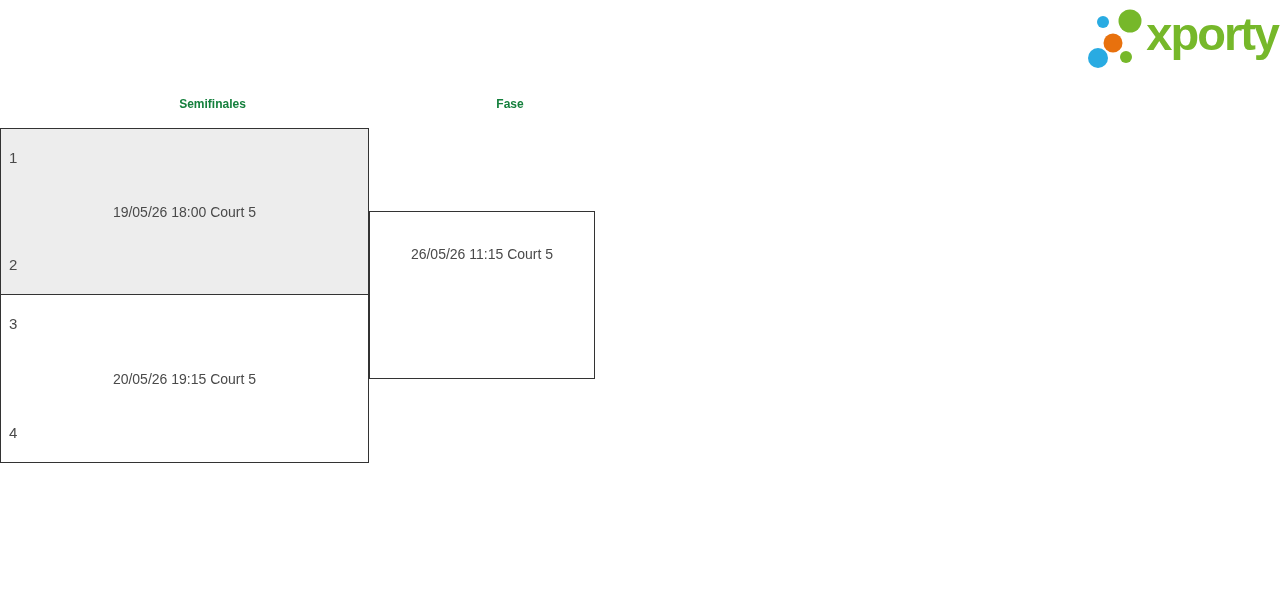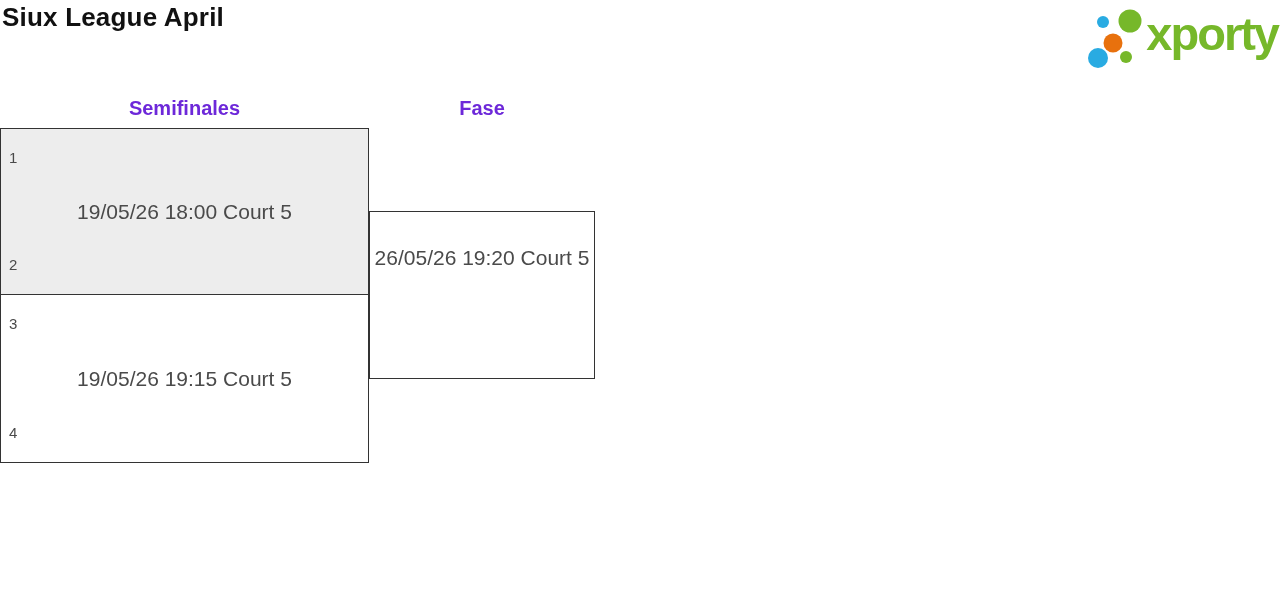--- a/index.html
+++ b/index.html
@@ -36,22 +36,22 @@
   .dot-orange{fill:var(--brand-orange);}
   .logo-word{
     color:var(--brand-green);
     font-size:47px;font-weight:700;letter-spacing:-2px;
     line-height:62px;margin-left:2px;
   }
 
   
   .round-label{
     position:absolute;top:97px;
-    font-size:20px;font-weight:700;color:#6d28d9;
-    text-align:center;white-space:nowrap;
+    font-size:12px;font-weight:700;color:#15803d;
+    text-align:center;white-space:nowrap;margin-left:28px;
   }
   .round-label.semis{left:0;width:369px;}
   .round-label.final{left:369px;width:226px;}
 
   
   .match{
     position:absolute;left:0;width:369px;height:168px;
     border:1px solid var(--box-border);
     background:#fff;
   }
@@ -60,36 +60,35 @@
   .match.m2{top:294px;height:169px;}
   .seed{
     position:absolute;left:8px;
     font-size:15px;color:var(--text-muted);line-height:18px;
   }
   .seed.top{top:20px;}
   .seed.bottom{bottom:20px;}
   .schedule{
     position:absolute;left:0;width:100%;top:50%;
     transform:translateY(-50%);
-    text-align:center;font-size:21px;color:var(--text-muted);
+    text-align:center;font-size:14px;color:var(--text-muted);
     white-space:nowrap;
   }
 
   .match.final-box{
     left:369px;top:211px;width:226px;height:168px;background:#fff;
   }
   .match.final-box .schedule{
     top:34px;transform:none;
   }
 </style>
 </head>
 <body>
 
 <div class="title-block">
-  <div class="title-line">Siux League April</div>
 </div>
 
 <div class="logo">
   <svg class="logo-dots" width="62" height="68" viewBox="0 0 62 68" xmlns="http://www.w3.org/2000/svg">
     <circle class="dot-blue" cx="21" cy="16" r="6"></circle>
     <circle class="dot-green" cx="48" cy="15" r="11.5"></circle>
     <circle class="dot-orange" cx="31" cy="37" r="9.5"></circle>
     <circle class="dot-blue" cx="16" cy="52" r="10"></circle>
     <circle class="dot-green" cx="44" cy="51" r="6"></circle>
   </svg>
@@ -100,19 +99,19 @@
 <div class="round-label final">Fase</div>
 
 <div class="match gray m1">
   <span class="seed top">1</span>
   <span class="schedule">19/05/26 18:00 Court 5</span>
   <span class="seed bottom">2</span>
 </div>
 
 <div class="match m2">
   <span class="seed top">3</span>
-  <span class="schedule">19/05/26 19:15 Court 5</span>
+  <span class="schedule">20/05/26 19:15 Court 5</span>
   <span class="seed bottom">4</span>
 </div>
 
 <div class="match final-box">
-  <span class="schedule">26/05/26 19:20 Court 5</span>
+  <span class="schedule">26/05/26 11:15 Court 5</span>
 </div>
 
 </body></html>

